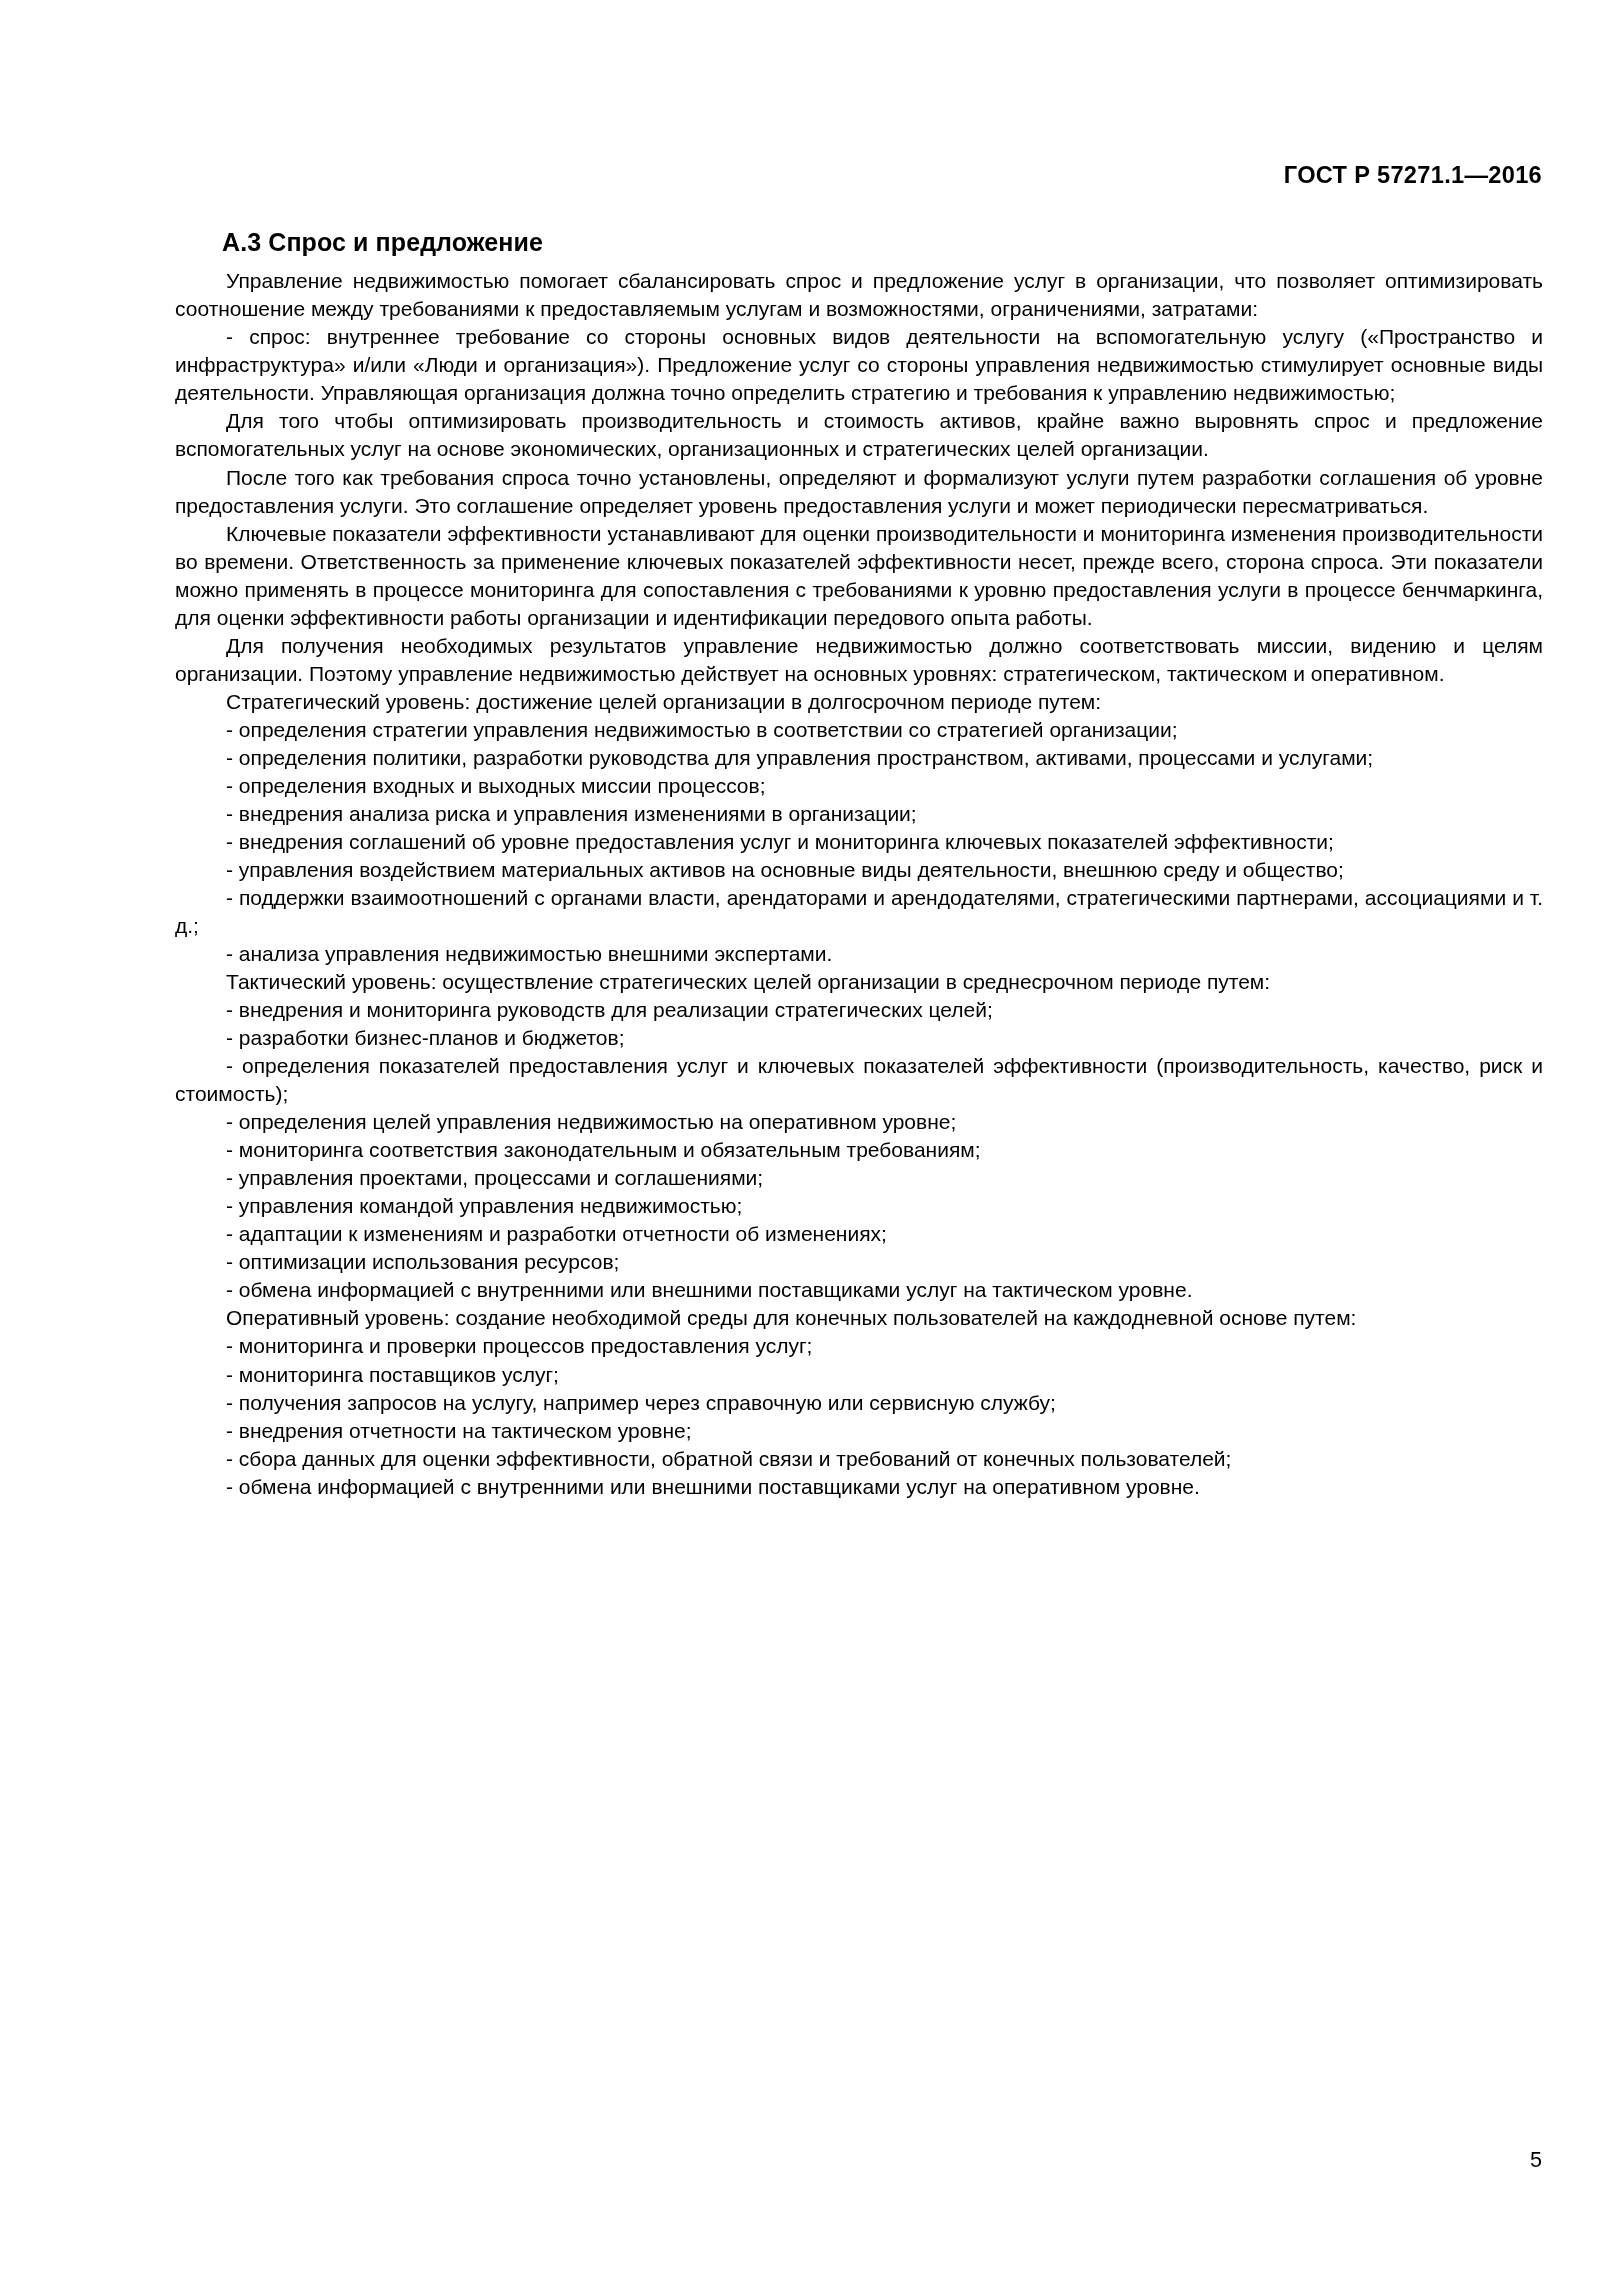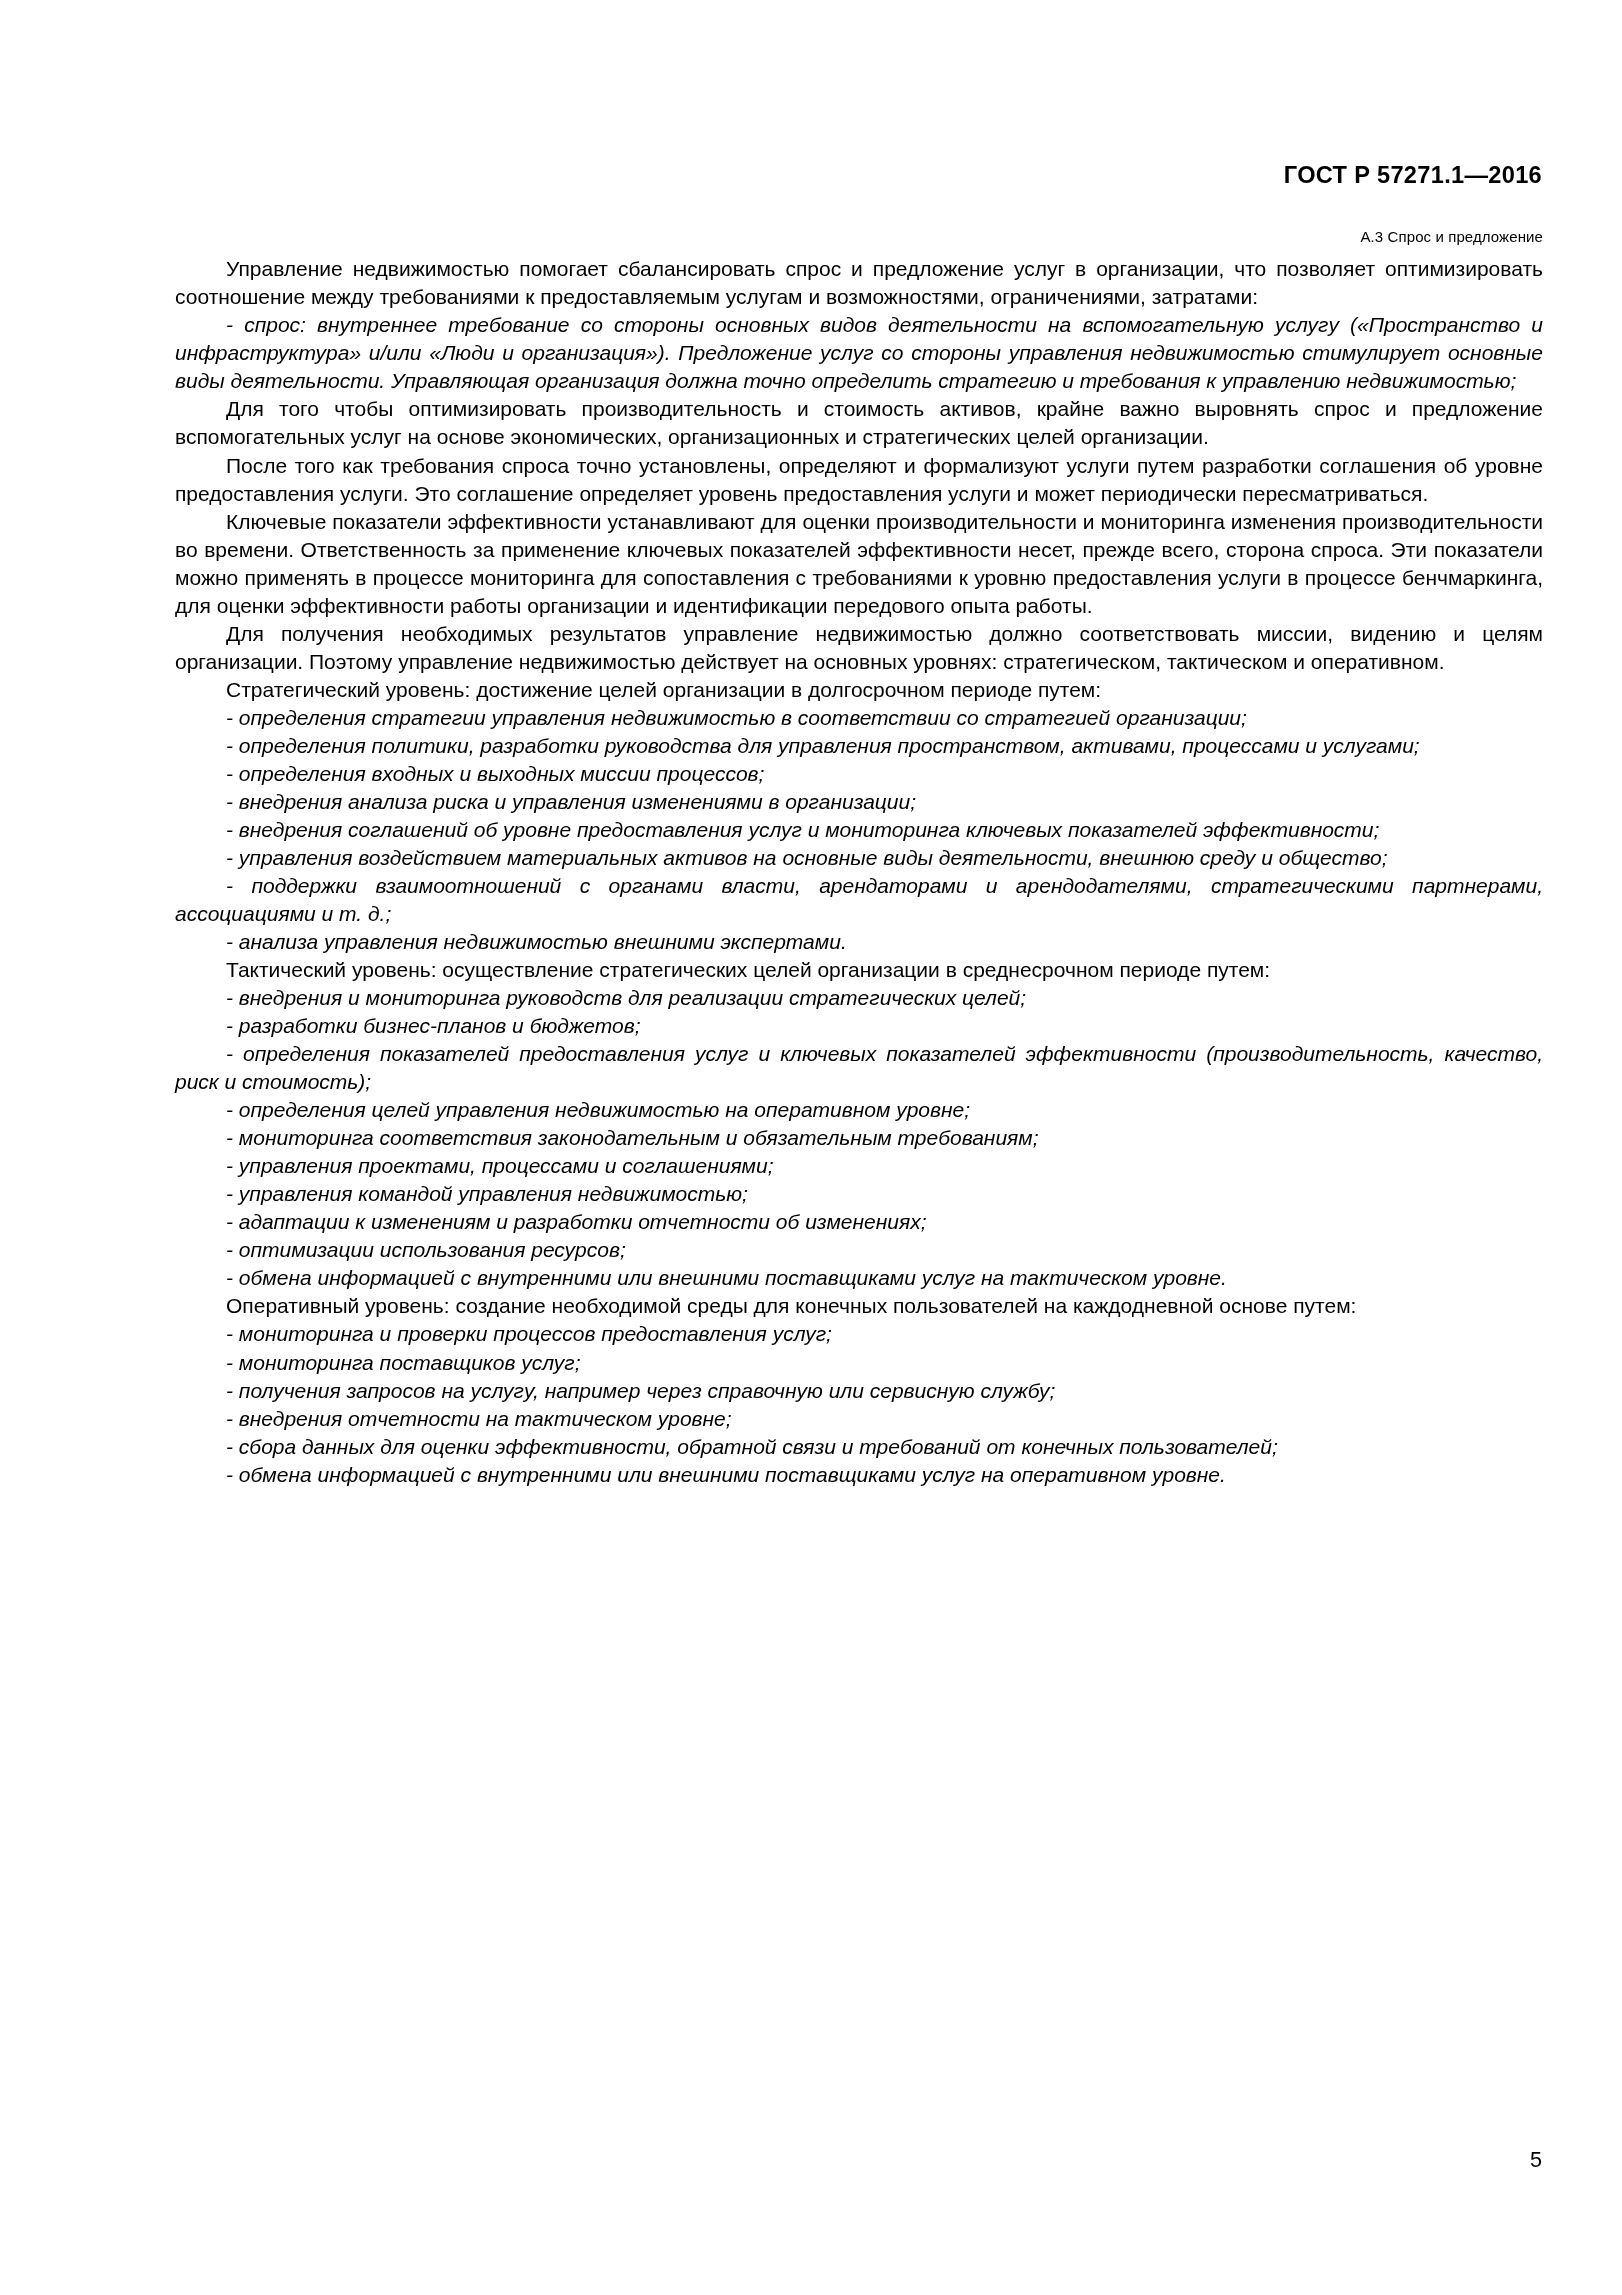--- a/index.html
+++ b/index.html
@@ -30,45 +30,43 @@
     letter-spacing: 0.3px;
     white-space: nowrap;
   }
   .content {
     position: absolute;
     top: 216px;
     left: 128px;
     width: 1368px;
   }
   h2.section-title {
-    font-size: 15px;
-    font-weight: normal;
+    font-size: 25px;
+    font-weight: bold;
     margin: 15.7px 0 10.5px 47px;
     letter-spacing: 0.1px;
-    text-align: right;
   }
   h2.section-title.first {
     margin-top: 11.8px;
   }
   p.para {
     font-size: 21px;
     line-height: 1.335;
     margin: 0;
     text-align: justify;
     text-justify: inter-word;
     text-indent: 51px;
     hyphens: manual;
   }
   p.dash {
     font-size: 21px;
     line-height: 1.335;
     margin: 0;
     text-align: justify;
     text-indent: 51px;
-    font-style: italic;
   }
   .pagenum {
     position: absolute;
     bottom: 122px;
     right: 128px;
     font-size: 21.6px;
   }
 </style>
 </head>
 <body>

